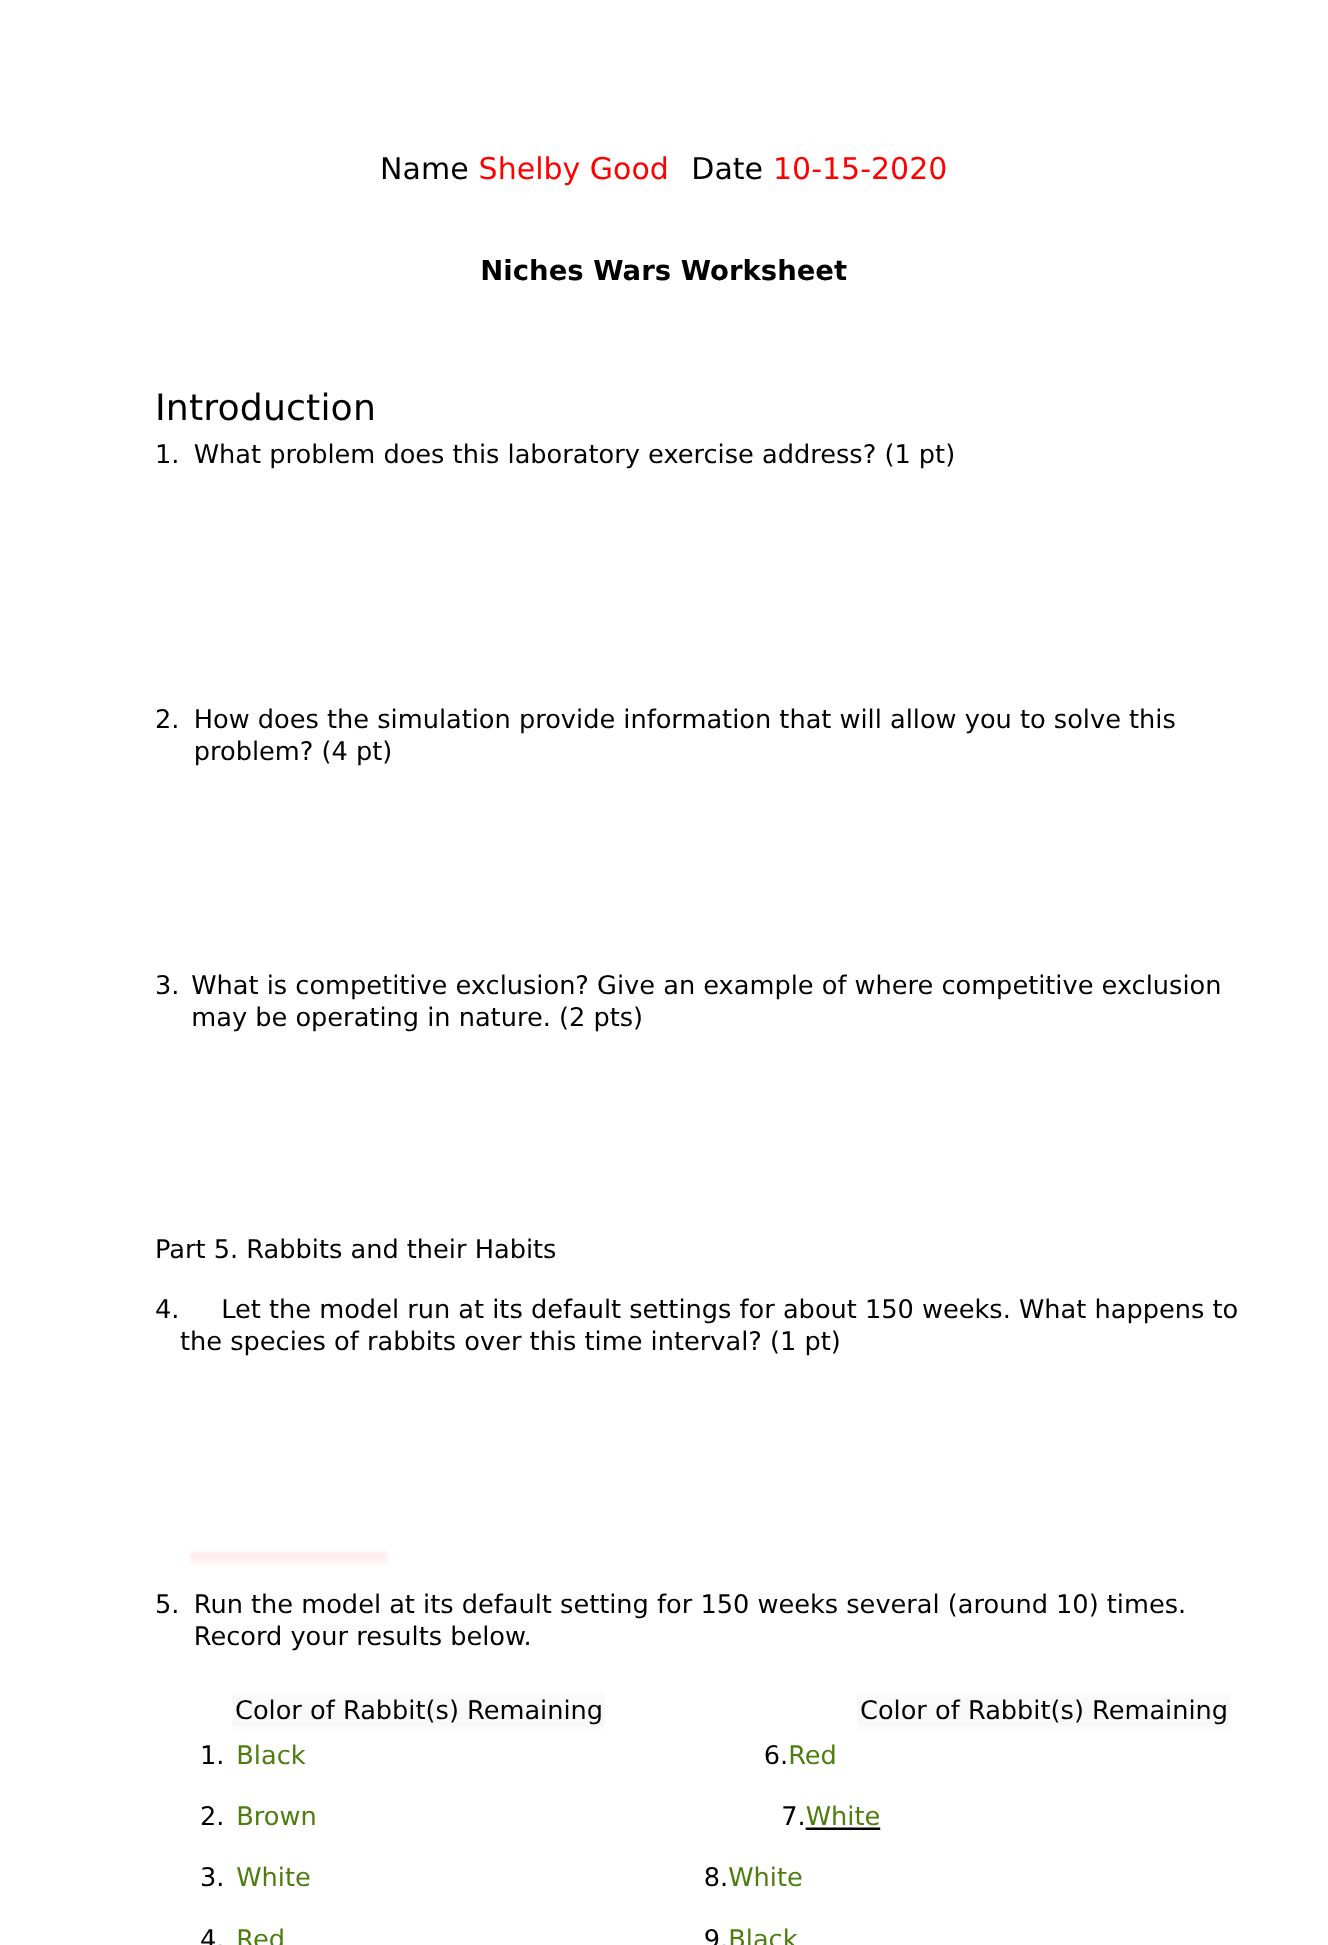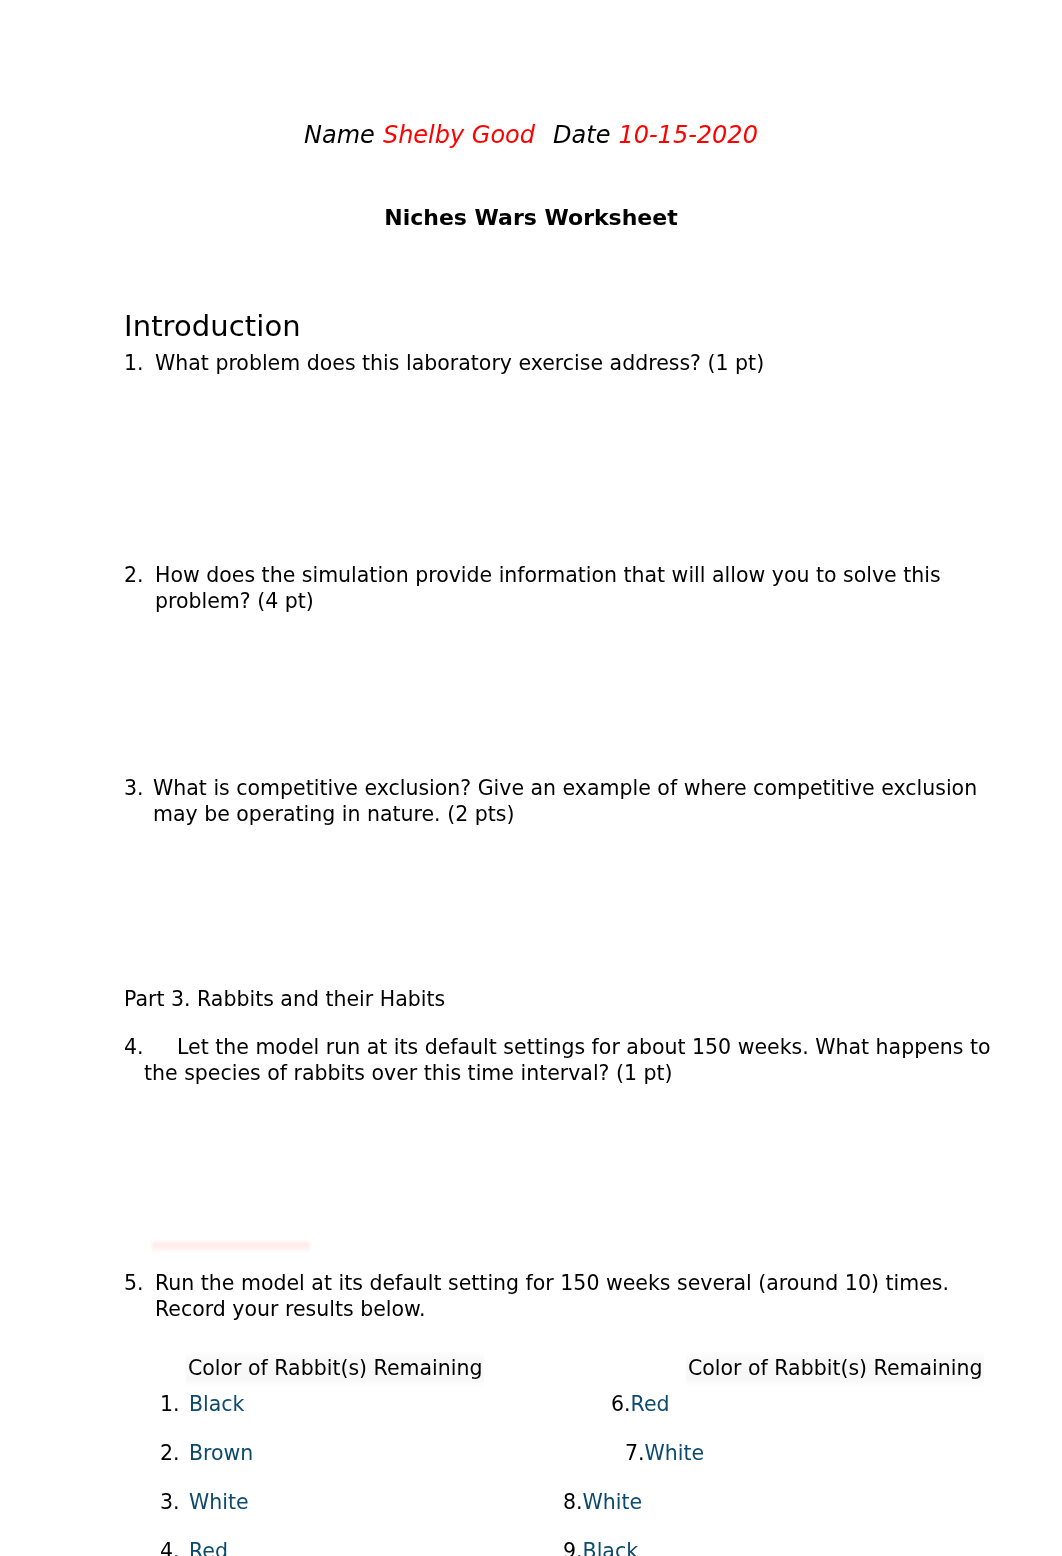--- a/index.html
+++ b/index.html
@@ -28,21 +28,20 @@
   
   .header-line {
     position: absolute;
     top: 118px;
     left: 0;
     width: 1062px;
     text-align: center;
     font-size: 24px;
     line-height: 34px;
     white-space: nowrap;
-    font-style: italic;
   }
   .header-line .lbl { color: #000000; }
   .header-line .val { color: #FF0000; }
   .gap-sm { display: inline-block; width: 8px; }
   .gap-md { display: inline-block; width: 18px; }
 
   
   .doc-title {
     position: absolute;
     top: 203px;
@@ -161,21 +160,21 @@
   #col-header-right { top: 1339px; left: 686px; }
 
   
   .ans-item {
     position: absolute;
     font-size: 20.5px;
     line-height: 26px;
     white-space: nowrap;
   }
   .ans-item .num { color: #000000; }
-  .ans-item .val { color: #0c4a6e; }
+  .ans-item .val { color: #4d7c0f; }
 
   
   .ans-left  .num { display: inline-block; width: 29px; }
   
   .ans-right .num { display: inline-block; }
 </style>
 </head>
 <body>
 
 <div class="page">
@@ -196,21 +195,21 @@
   <div class="question" id="q2">
     <span class="qnum">2.</span>
     <span class="qtext">How does the simulation provide information that will allow you to solve this problem?  (4 pt)</span>
   </div>
 
   <div class="question" id="q3">
     <span class="qnum">3.</span>
     <span class="qtext">What is competitive exclusion?   Give an example of where competitive exclusion may be operating in nature. (2 pts)</span>
   </div>
 
-  <div class="part-heading">Part 3.  Rabbits and their Habits</div>
+  <div class="part-heading">Part 5.  Rabbits and their Habits</div>
 
   <div id="q4">
     <span class="qnum">4.</span>
     <span class="qtext">Let the model run at its default settings for about 150 weeks.  What happens to the species of rabbits over this time interval?  (1 pt)</span>
   </div>
 
   <div class="smudge"></div>
 
   <div class="question" id="q5">
     <span class="qnum">5.</span>
@@ -229,21 +228,21 @@
   <div class="ans-item ans-left" style="top:1489px; left:160px;">
     <span class="num">3.</span><span class="val">White</span>
   </div>
   <div class="ans-item ans-left" style="top:1538px; left:160px;">
     <span class="num">4.</span><span class="val">Red</span>
   </div>
 
   <div class="ans-item ans-right" style="top:1391px; left:563px;margin-left:48px;">
     <span class="num">6.</span><span class="val">Red</span>
   </div>
-  <div class="ans-item ans-right" style="top:1440px; left:625px;">
+  <div class="ans-item ans-right" style="top:1440px; left:625px;text-decoration:underline;">
     <span class="num">7.</span><span class="val">White</span>
   </div>
   <div class="ans-item ans-right" style="top:1489px; left:563px;">
     <span class="num">8.</span><span class="val">White</span>
   </div>
   <div class="ans-item ans-right" style="top:1538px; left:563px;">
     <span class="num">9.</span><span class="val">Black</span>
   </div>
 
 </div>

